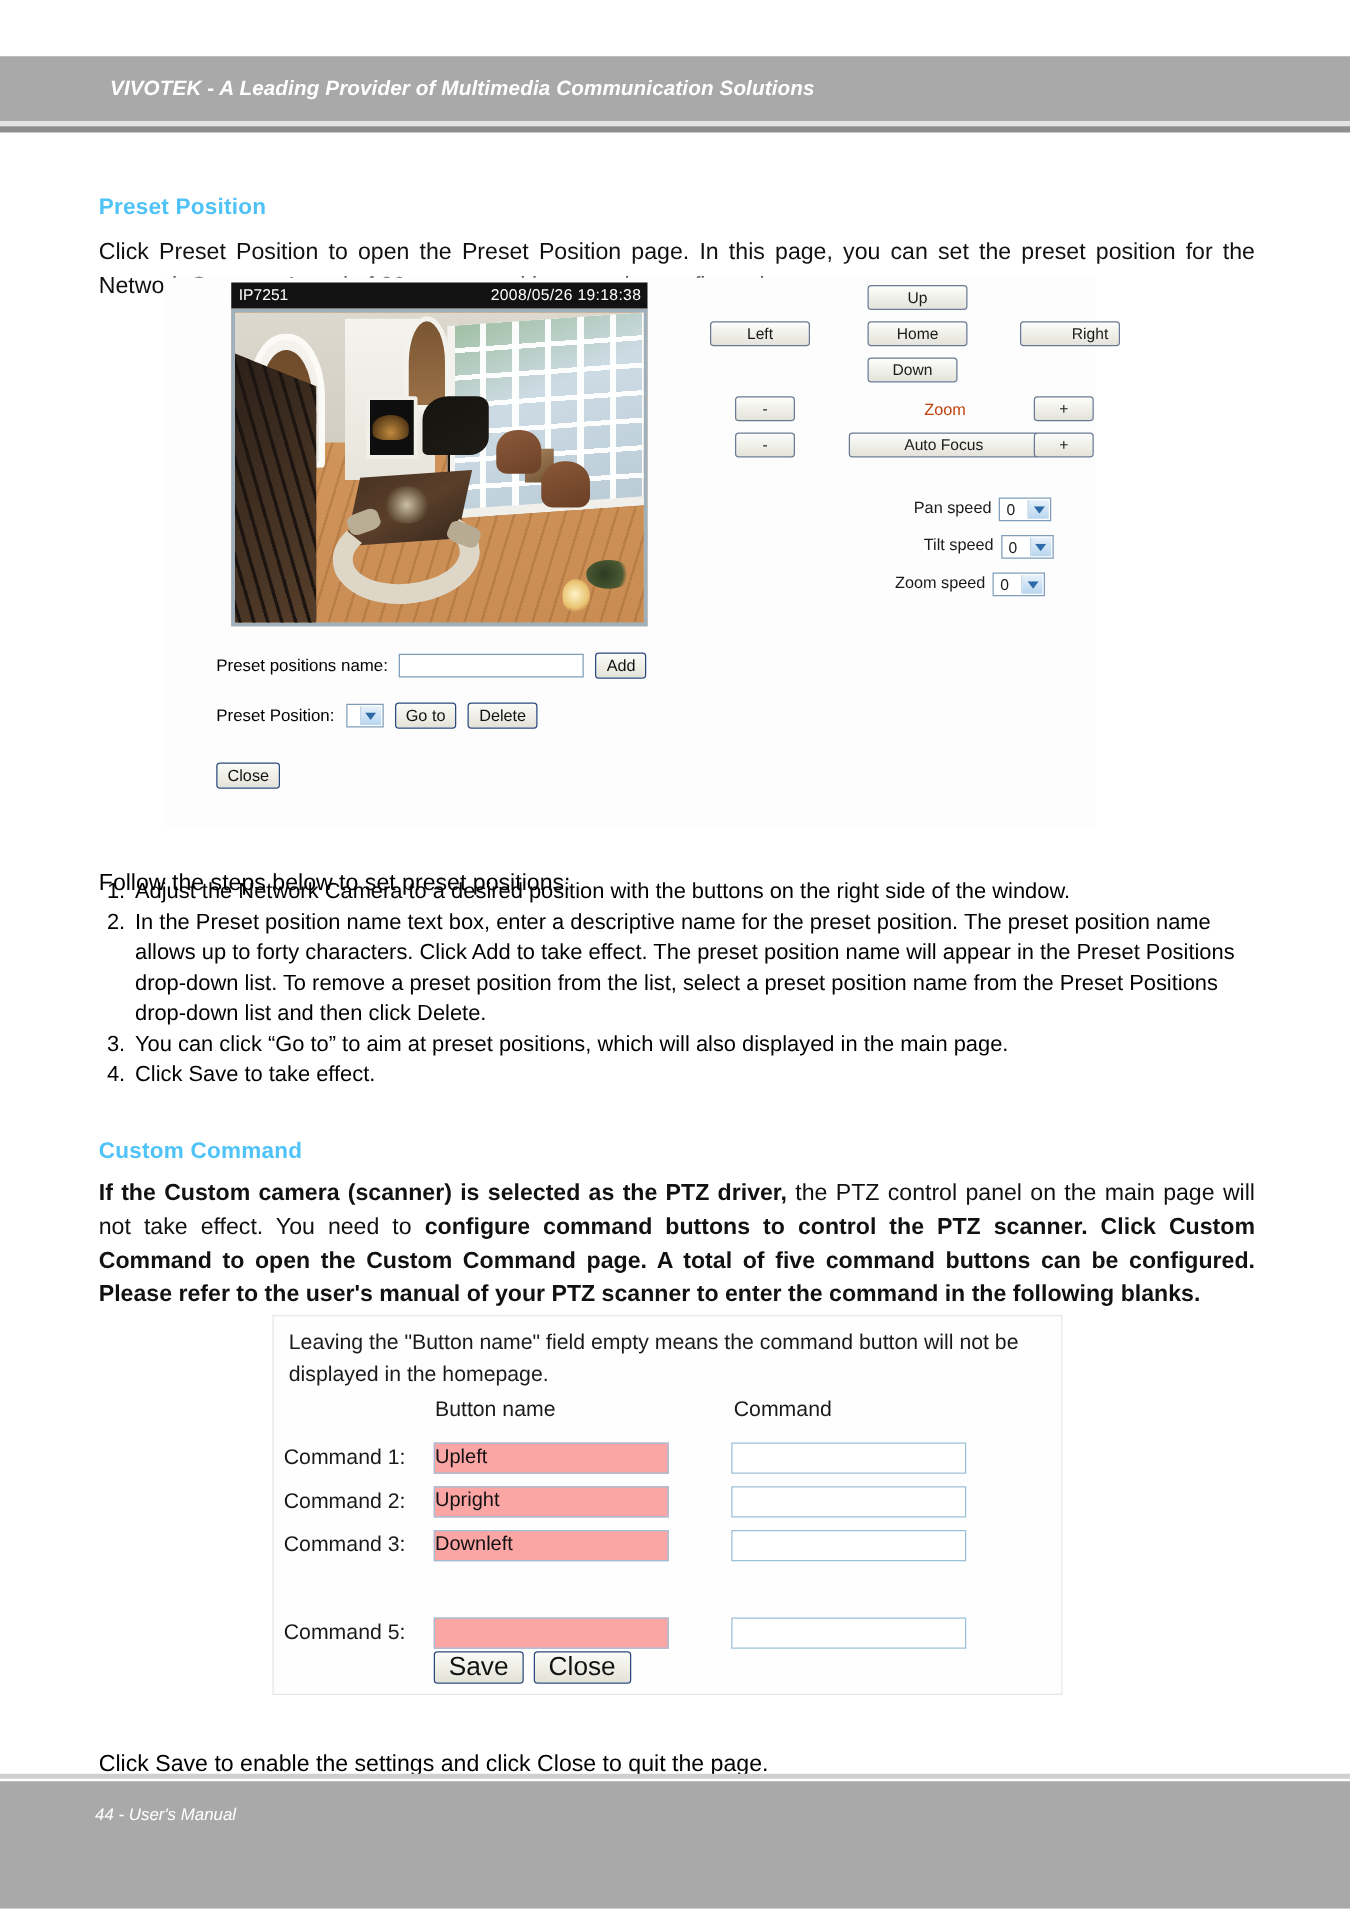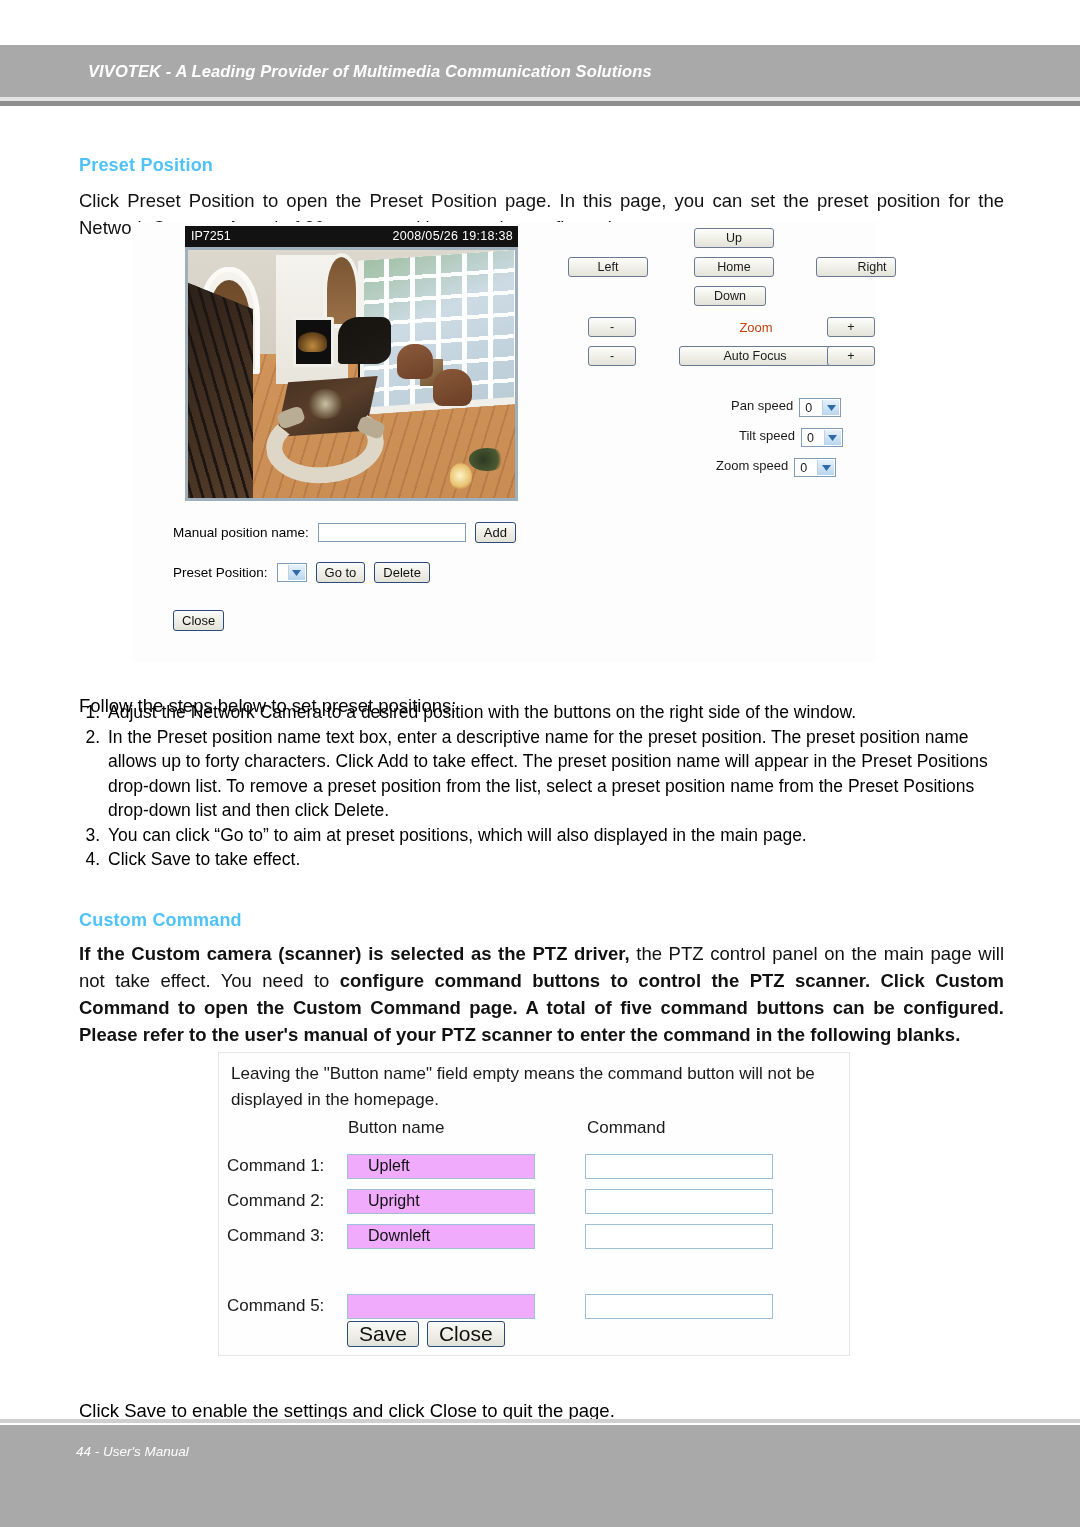--- a/index.html
+++ b/index.html
@@ -433,24 +433,24 @@
   }
   .cc-row .cc-label {
     width: 120px;
     font-size: 17px;
     color: #1a1a1a;
     white-space: nowrap;
   }
   .cc-row .cc-name-input {
     width: 188px; height: 25px;
     border: 1px solid #9cc0d8;
-    background: #f0abfc;
+    background: #fca5a5;
     font-size: 16px;
     font-family: "Liberation Sans", sans-serif;
-    padding: 0 20px;
+    padding: 0 0;
     color: #111;
     box-sizing: border-box;
   }
   .cc-row .cc-cmd-input {
     width: 188px; height: 25px;
     margin-left: 50px;
     border: 1px solid #9cc0d8;
     background: #ffffff;
     font-size: 16px;
     font-family: "Liberation Sans", sans-serif;
@@ -561,21 +561,21 @@
             <svg width="9" height="6" viewBox="0 0 9 6">
                 <path d="M0 0 L4.5 6 L9 0 Z" fill="#2f6aa8"></path>
               </svg>
           </span>
         </span>
       </div>
     </div>
 
     <div class="preset-form">
       <div class="pf-row" id="pf-name">
-        <span>Manual position name:</span>
+        <span>Preset positions name:</span>
         <input class="text-input" id="input-preset-name" type="text" value="" style="">
         <button class="sm-btn">Add</button>
       </div>
 
       <div class="pf-row" id="pf-pos">
         <span>Preset Position:</span>
         <span class="select wide">
           <span></span>
           <span class="arrow-box">
             <svg width="9" height="6" viewBox="0 0 9 6">

